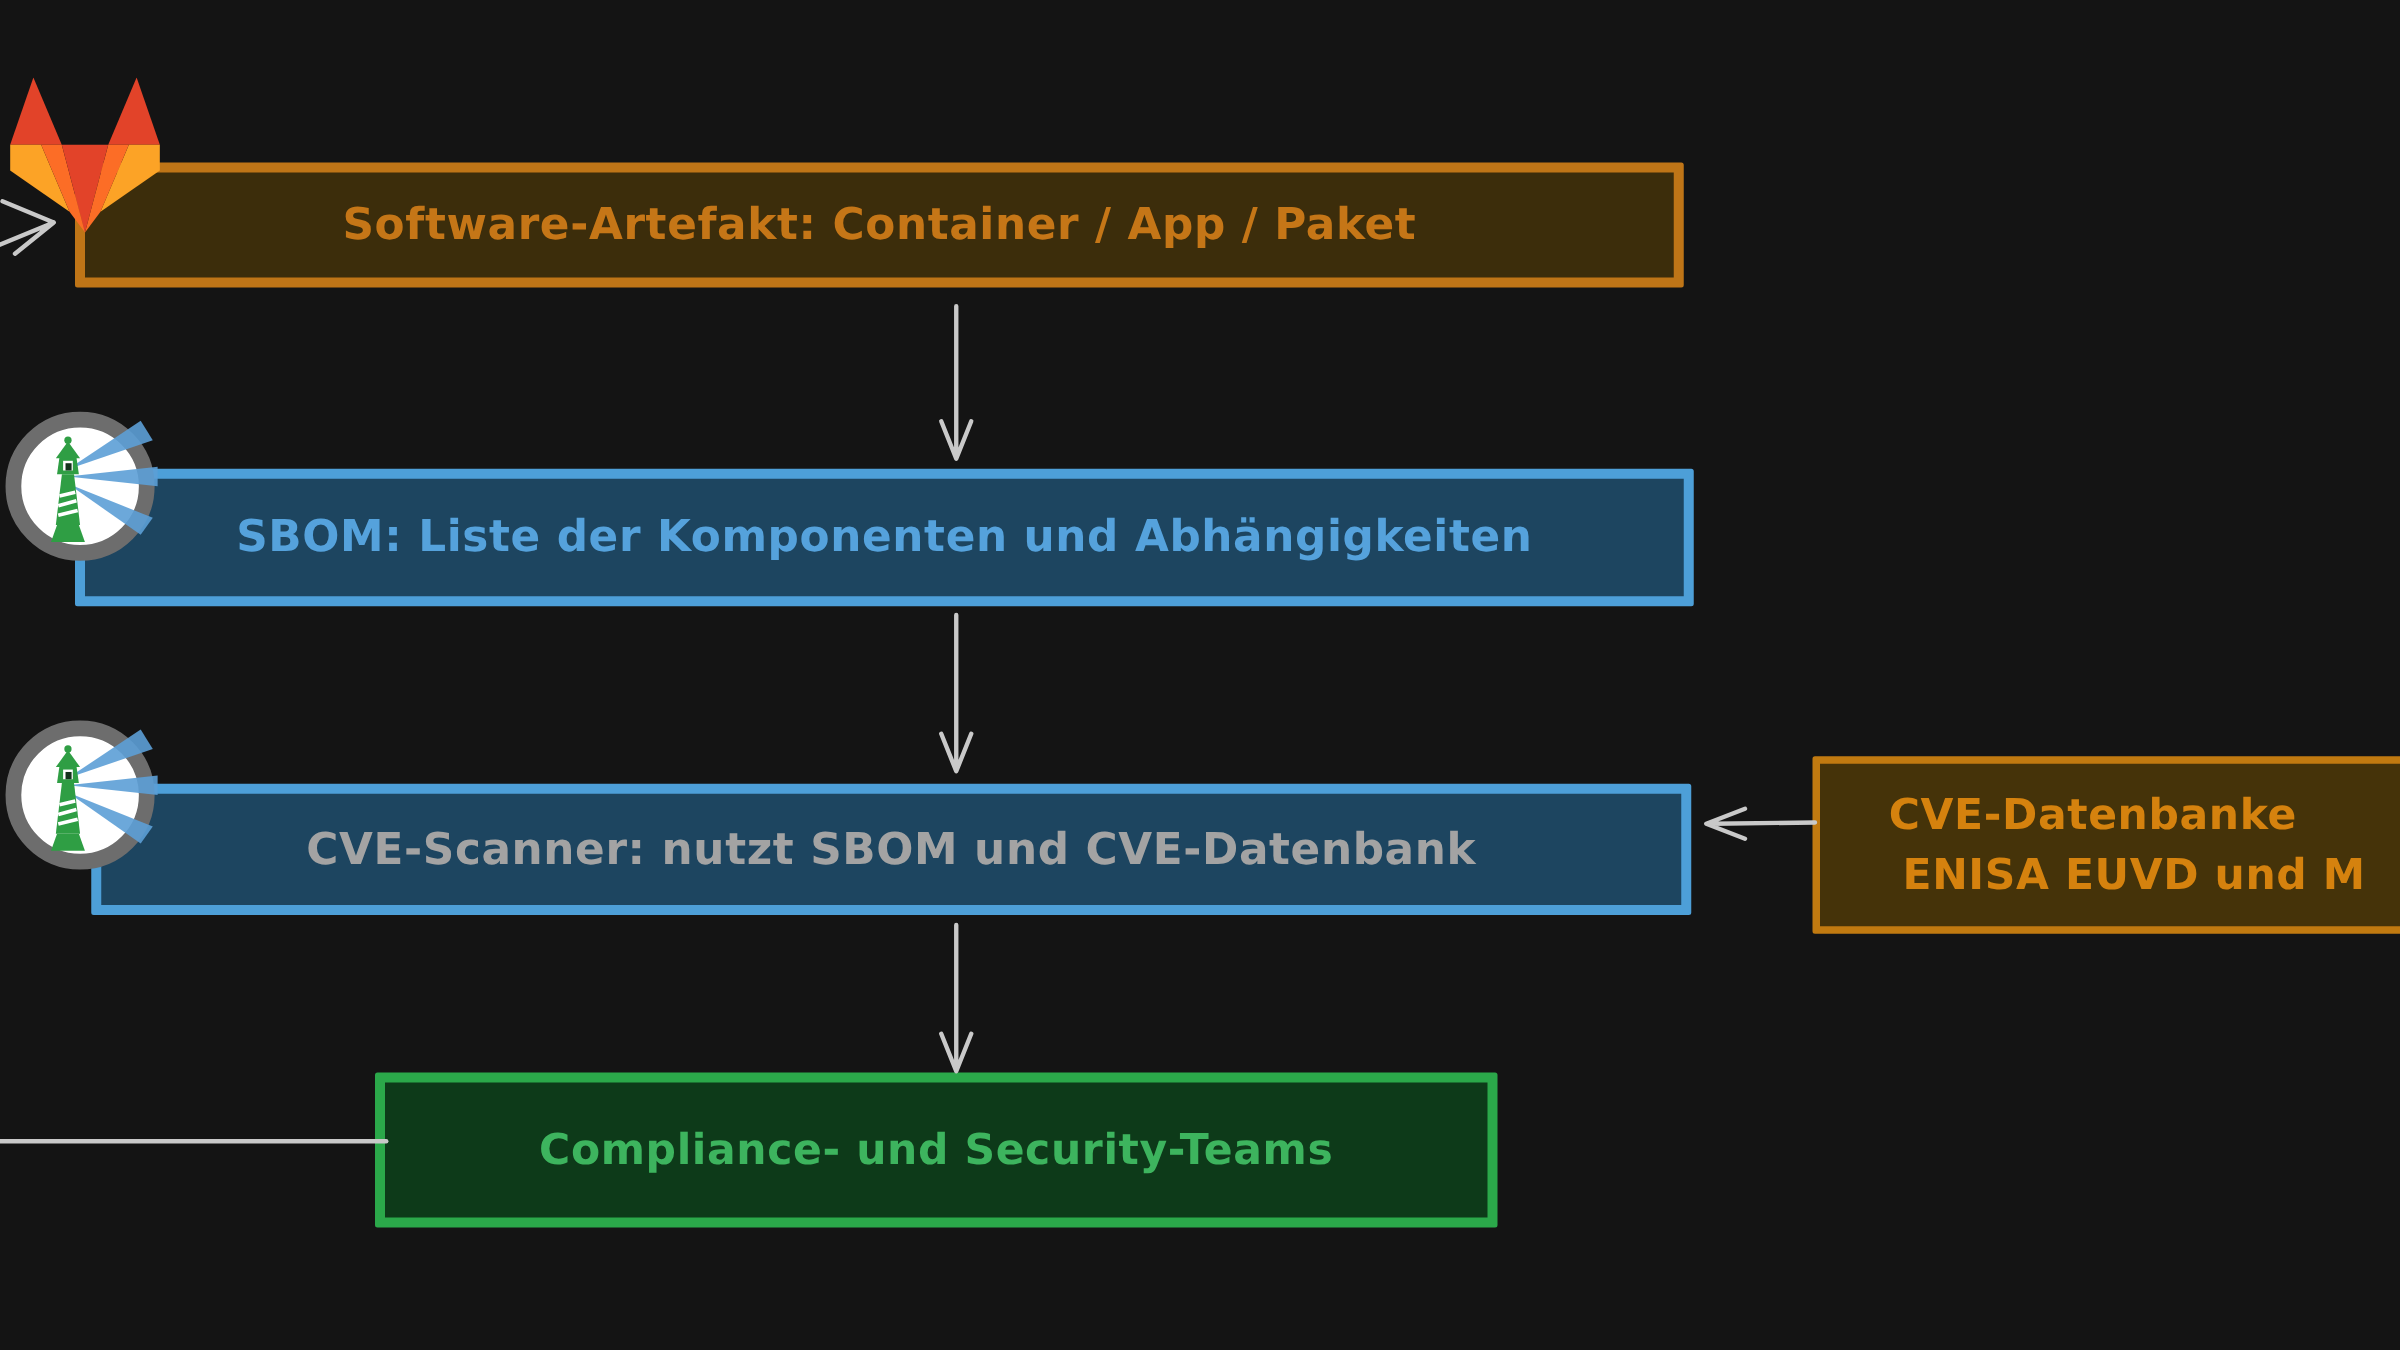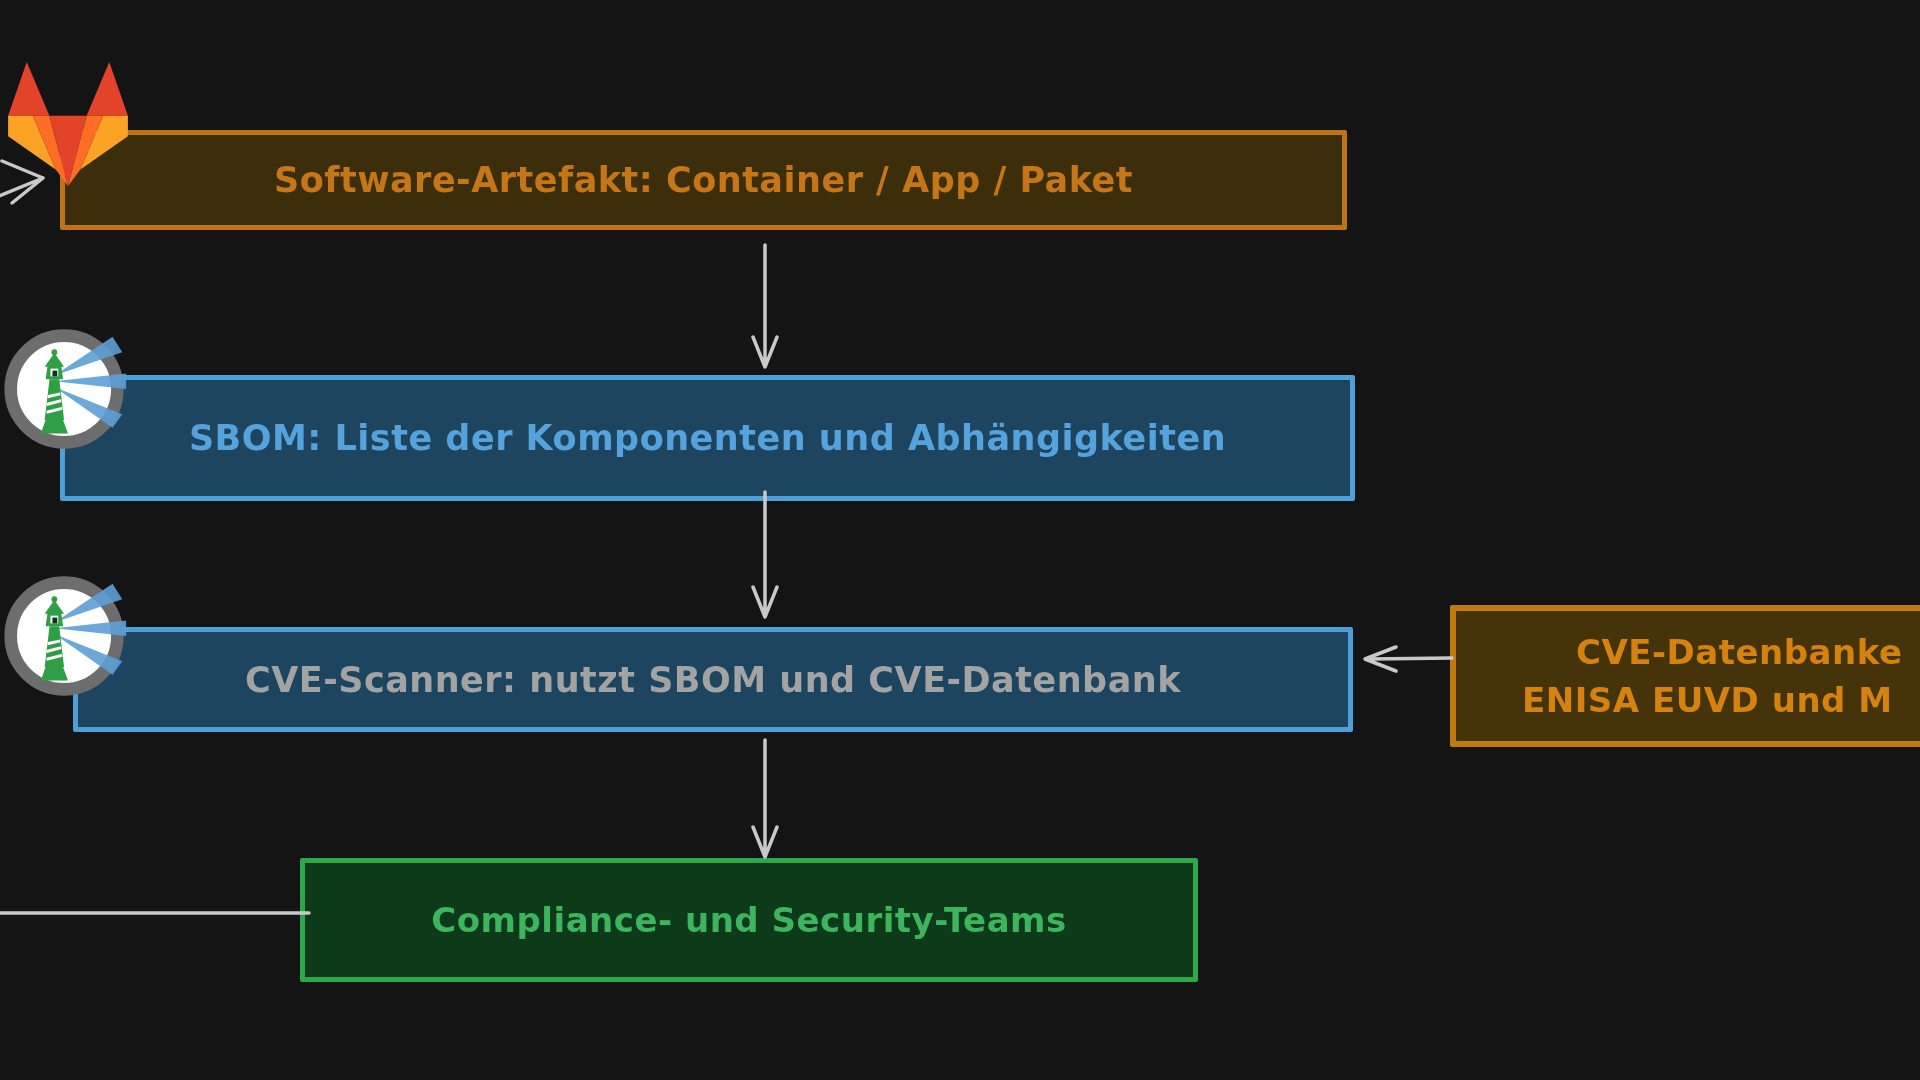--- a/index.html
+++ b/index.html
@@ -6,33 +6,33 @@
   .canvas{
     position:relative;width:1920px;height:1080px;overflow:hidden;
     background:#141414;
     font-family:"DejaVu Sans","Liberation Sans",sans-serif;
   }
   .edges{position:absolute;left:0;top:0;width:1920px;height:1080px;z-index:3;}
   .edges path{fill:none;stroke-width:3.5;stroke-linecap:round;stroke-linejoin:round;}
   .node{
     position:absolute;box-sizing:border-box;z-index:2;
     display:flex;align-items:center;justify-content:center;
-    border:5px solid #be185d;border-radius:2px;
+    border:8px solid #be185d;border-radius:2px;
     font-weight:700;font-size:35px;letter-spacing:.5px;white-space:nowrap;
   }
   .node-artifact{left:60px;top:130px;width:1287px;height:100px;}
-  .node-sbom{left:60px;top:375px;width:1295px;height:126px;}
+  .node-sbom{left:60px;top:375px;width:1295px;height:110px;}
   .node-scanner{left:73px;top:627px;width:1280px;height:105px;}
   .node-teams{left:300px;top:858px;width:898px;height:124px;font-size:34px;}
   .node-cvedb{
     left:1450px;top:605px;width:600px;height:142px;border-width:6px;
     flex-direction:column;align-items:flex-start;justify-content:center;
     font-size:34px;line-height:48px;
   }
-  .cvedb-line1{padding-left:120px;}
+  .cvedb-line1{padding-left:55px;}
   .cvedb-line2{padding-left:66px;}
   .icon{position:absolute;z-index:5;}
   .icon-gitlab{left:4px;top:62px;width:128px;height:126px;}
   .icon-lighthouse-1{left:2px;top:325px;width:128px;height:128px;}
   .icon-lighthouse-2{left:2px;top:572px;width:128px;height:128px;}
 </style>
 </head>
 <body>
 
 <div class="canvas" style="background-color: rgb(20, 20, 20);">

